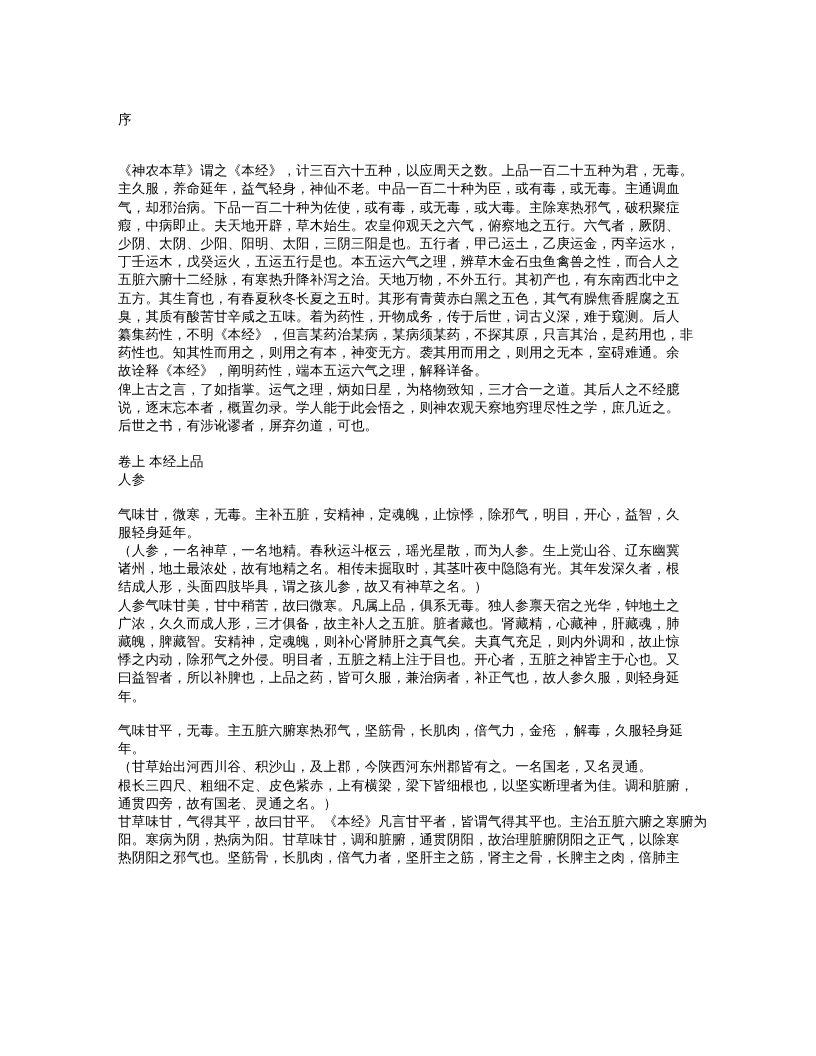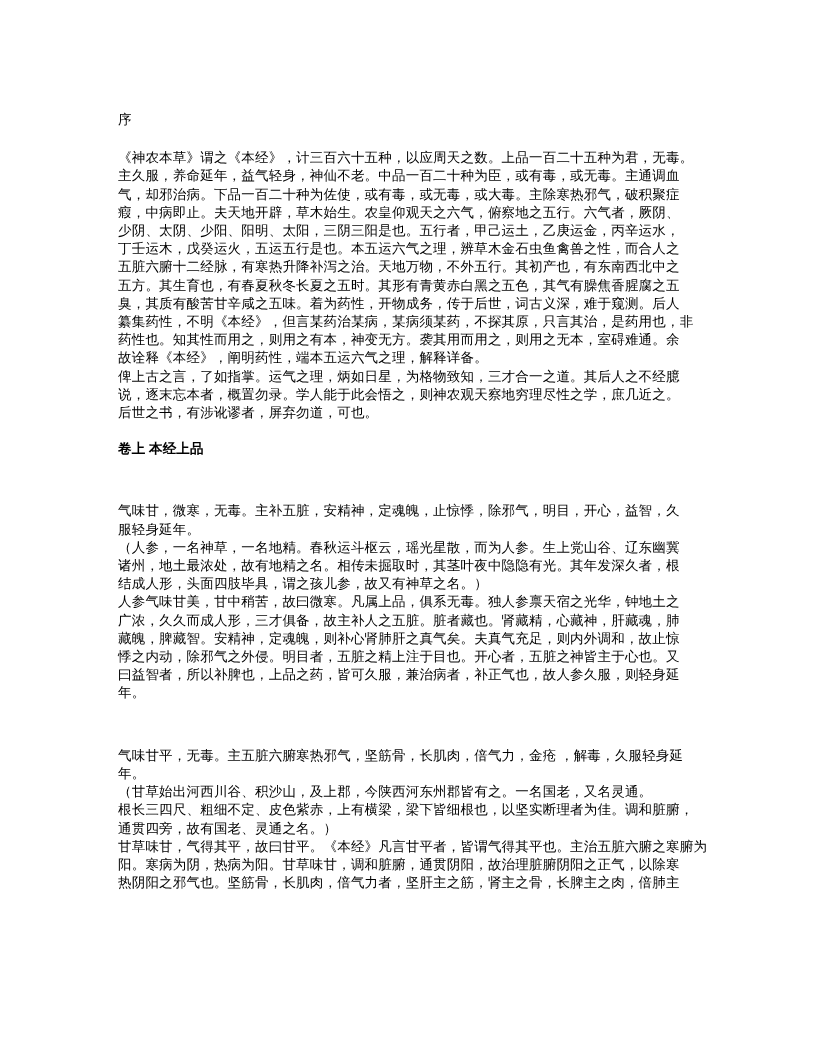--- a/index.html
+++ b/index.html
@@ -16,23 +16,23 @@
     box-sizing: border-box;
     padding: 111px 108px 0 118px;
     overflow: hidden;
   }
   .doc-title,
   .heading,
   .block {
     white-space: pre-line;
     letter-spacing: 0.2px;
   }
-  .mt-s { margin-top: 18px; font-weight: bold; }  
-  .mt-m { margin-top: 20px; }  
-  .mt-l { margin-top: 44px; }  
+  .mt-s { margin-top: 18px; }  
+  .mt-m { margin-top: 33px; }  
+  .mt-l { margin-top: 16px; }  
 </style>
 </head>
 <body>
 
 <div class="page">
 
   <div class="doc-title">序</div>
 
   <div class="block mt-m">《神农本草》谓之《本经》，计三百六十五种，以应周天之数。上品一百二十五种为君，无毒。
 主久服，养命延年，益气轻身，神仙不老。中品一百二十种为臣，或有毒，或无毒。主通调血
@@ -45,20 +45,21 @@
 臭，其质有酸苦甘辛咸之五味。着为药性，开物成务，传于后世，词古义深，难于窥测。后人
 纂集药性，不明《本经》，但言某药治某病，某病须某药，不探其原，只言其治，是药用也，非
 药性也。知其性而用之，则用之有本，神变无方。袭其用而用之，则用之无本，室碍难通。余
 故诠释《本经》，阐明药性，端本五运六气之理，解释详备。
 俾上古之言，了如指掌。运气之理，炳如日星，为格物致知，三才合一之道。其后人之不经臆
 说，逐末忘本者，概置勿录。学人能于此会悟之，则神农观天察地穷理尽性之学，庶几近之。
 后世之书，有涉讹谬者，屏弃勿道，可也。</div>
 
   <div class="heading mt-s">卷上  本经上品</div>
 
+  <div class="heading">人参</div>
 
   <div class="block mt-l">气味甘，微寒，无毒。主补五脏，安精神，定魂魄，止惊悸，除邪气，明目，开心，益智，久
 服轻身延年。
 （人参，一名神草，一名地精。春秋运斗枢云，瑶光星散，而为人参。生上党山谷、辽东幽冀
 诸州，地土最浓处，故有地精之名。相传未掘取时，其茎叶夜中隐隐有光。其年发深久者，根
 结成人形，头面四肢毕具，谓之孩儿参，故又有神草之名。）
 人参气味甘美，甘中稍苦，故曰微寒。凡属上品，俱系无毒。独人参禀天宿之光华，钟地土之
 广浓，久久而成人形，三才俱备，故主补人之五脏。脏者藏也。肾藏精，心藏神，肝藏魂，肺
 藏魄，脾藏智。安精神，定魂魄，则补心肾肺肝之真气矣。夫真气充足，则内外调和，故止惊
 悸之内动，除邪气之外侵。明目者，五脏之精上注于目也。开心者，五脏之神皆主于心也。又

